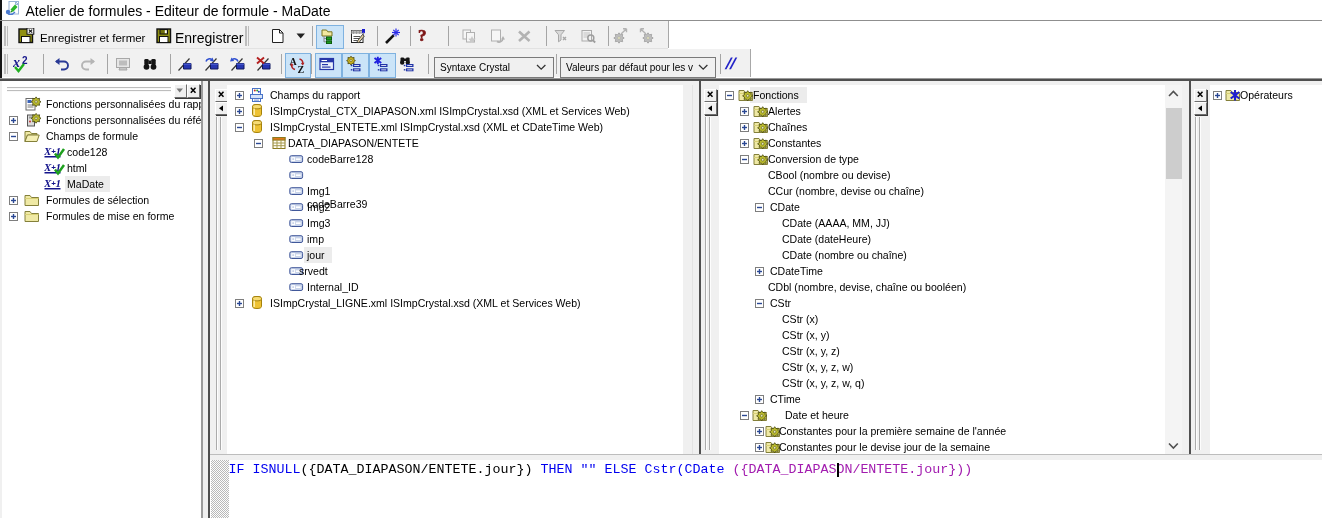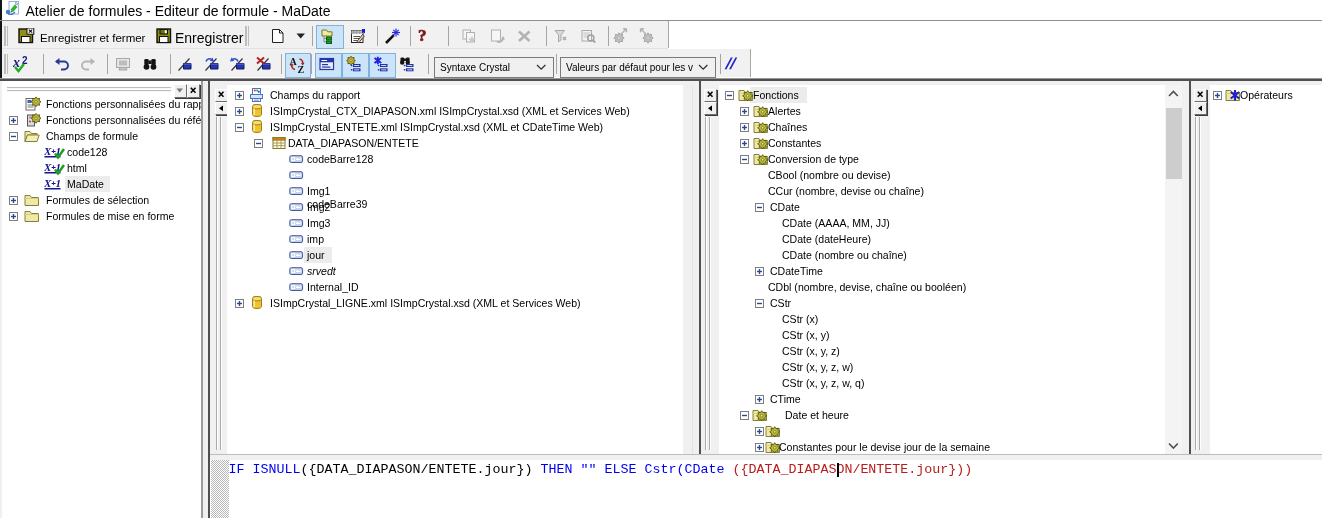--- a/index.html
+++ b/index.html
@@ -430,21 +430,21 @@
         <rect x="0.8" y="4.7" width="12.8" height="6.8" rx="1.6" fill="#c9d4ea" stroke="#41589a"></rect>
         <rect x="2.8" y="6.7" width="2.8" height="2.8" fill="none" stroke="#fff"></rect>
         <rect x="7" y="7.4" width="4.6" height="1.6" fill="#fff"></rect>
       </svg>
       <div class="ab tx" style="left:80px;top:162px;">jour</div>
       <svg class="ab" style="left:62px;top:178px" width="22" height="17">
         <rect x="0.8" y="4.7" width="12.8" height="6.8" rx="1.6" fill="#c9d4ea" stroke="#41589a"></rect>
         <rect x="2.8" y="6.7" width="2.8" height="2.8" fill="none" stroke="#fff"></rect>
         <rect x="7" y="7.4" width="4.6" height="1.6" fill="#fff"></rect>
       </svg>
-      <div class="ab tx" style="left:80px;top:178px;font-style:italic;">srvedt</div>
+      <div class="ab tx" style="left:72px;top:178px;">srvedt</div>
       <svg class="ab" style="left:62px;top:194px" width="22" height="17">
         <rect x="0.8" y="4.7" width="12.8" height="6.8" rx="1.6" fill="#c9d4ea" stroke="#41589a"></rect>
         <rect x="2.8" y="6.7" width="2.8" height="2.8" fill="none" stroke="#fff"></rect>
         <rect x="7" y="7.4" width="4.6" height="1.6" fill="#fff"></rect>
       </svg>
       <div class="ab tx" style="left:80px;top:194px;">Internal_ID</div>
       <svg class="ab" style="left:8px;top:213.5px" width="9" height="9">
         <rect x="0.5" y="0.5" width="8" height="8" fill="#fff" stroke="#7e7e7e"></rect>
         <line x1="2" y1="4.5" x2="7" y2="4.5" stroke="#2a4894" stroke-width="1.4"></line>
         <line x1="4.5" y1="2" x2="4.5" y2="7" stroke="#2a4894" stroke-width="1.4"></line>
@@ -578,20 +578,21 @@
         <rect x="0.5" y="0.5" width="8" height="8" fill="#fff" stroke="#7e7e7e"></rect>
         <line x1="2" y1="4.5" x2="7" y2="4.5" stroke="#2a4894" stroke-width="1.4"></line>
         <line x1="4.5" y1="2" x2="4.5" y2="7" stroke="#2a4894" stroke-width="1.4"></line>
       </svg>
       <svg class="ab" style="left:46px;top:338px" width="22" height="17">
         <path d="M1,13.5 L1,3.5 L6,3.5 L7.5,5.5 L14.5,5.5 L14.5,13.5 Z" fill="#efe9a5" stroke="#84803a"></path>
         <path d="M1,6.5 L14.5,6.5" stroke="#d8d075" fill="none"></path>
         <polygon points="14.8,8.8 12.9,10.1 13.3,12.4 11.0,12.0 9.7,13.9 8.4,12.0 6.1,12.4 6.5,10.1 4.6,8.8 6.5,7.5 6.1,5.2 8.4,5.6 9.7,3.7 11.0,5.6 13.3,5.2 12.9,7.5" fill="#b9b92e" stroke="#45450e" stroke-width="0.8"></polygon>
         <circle cx="9.7" cy="8.8" r="1.275" fill="#eeeec0" stroke="#45450e" stroke-width="0.5"></circle>
       </svg>
+      <div class="ab tx" style="left:60px;top:338px;">Constantes pour la première semaine de l'année</div>
       <svg class="ab" style="left:36px;top:357.5px" width="9" height="9">
         <rect x="0.5" y="0.5" width="8" height="8" fill="#fff" stroke="#7e7e7e"></rect>
         <line x1="2" y1="4.5" x2="7" y2="4.5" stroke="#2a4894" stroke-width="1.4"></line>
         <line x1="4.5" y1="2" x2="4.5" y2="7" stroke="#2a4894" stroke-width="1.4"></line>
       </svg>
       <svg class="ab" style="left:46px;top:354px" width="22" height="17">
         <path d="M1,13.5 L1,3.5 L6,3.5 L7.5,5.5 L14.5,5.5 L14.5,13.5 Z" fill="#efe9a5" stroke="#84803a"></path>
         <path d="M1,6.5 L14.5,6.5" stroke="#d8d075" fill="none"></path>
         <polygon points="14.8,8.8 12.9,10.1 13.3,12.4 11.0,12.0 9.7,13.9 8.4,12.0 6.1,12.4 6.5,10.1 4.6,8.8 6.5,7.5 6.1,5.2 8.4,5.6 9.7,3.7 11.0,5.6 13.3,5.2 12.9,7.5" fill="#b9b92e" stroke="#45450e" stroke-width="0.8"></polygon>
         <circle cx="9.7" cy="8.8" r="1.275" fill="#eeeec0" stroke="#45450e" stroke-width="0.5"></circle>
@@ -629,14 +630,14 @@
         <path d="M1,13.5 L1,3.5 L6,3.5 L7.5,5.5 L14.5,5.5 L14.5,13.5 Z" fill="#efe9a5" stroke="#84803a"></path>
         <path d="M1,6.5 L14.5,6.5" stroke="#d8d075" fill="none"></path>
         <path d="M10,3 L10,13.5 M5.7,5 L14.3,11.5 M14.3,5 L5.7,11.5" stroke="#1f1fcf" stroke-width="2.1"></path>
       </svg>
       <div class="ab tx" style="left:30px;top:2px;">Opérateurs</div>
     </div>
     <div class="ab" style="left:210px;top:454px;width:1112px;height:1px;background:#bdbdbd"></div>
     <div class="ab" style="left:210px;top:455px;width:1112px;height:5px;background:#f0f0f0"></div>
     <div class="ab" style="left:210px;top:460px;width:1112px;height:58px;background:#fff"></div>
     <div class="ab" style="left:211px;top:460px;width:18px;height:58px;background-color:#fdfdfd;background-image:linear-gradient(45deg,#b9b9b9 25%,transparent 25%,transparent 75%,#b9b9b9 75%),linear-gradient(45deg,#b9b9b9 25%,transparent 25%,transparent 75%,#b9b9b9 75%);background-size:2px 2px;background-position:0 0,1px 1px"></div>
-    <div class="ab" style="left:228.5px;top:462px;font:13.33px 'Liberation Mono';white-space:pre"><span style="color:#0000f0">IF ISNULL</span><span style="color:#000">({DATA_DIAPASON/ENTETE.jour}) </span><span style="color:#0000f0">THEN "" ELSE Cstr(CDate</span><span style="color:#b91c1c"> ({DATA_DIAPASON/ENTETE.jour}))</span></div>
+    <div class="ab" style="left:228.5px;top:462px;font:13.33px 'Liberation Mono';white-space:pre"><span style="color:#0000f0">IF ISNULL</span><span style="color:#000">({DATA_DIAPASON/ENTETE.jour}) </span><span style="color:#0000f0">THEN "" ELSE Cstr(CDate</span><span style="color:#a21caf"> ({DATA_DIAPASON/ENTETE.jour}))</span></div>
     <div class="ab" style="left:837px;top:463px;width:1.5px;height:14px;background:#000"></div>
   </div>
 </body></html>

